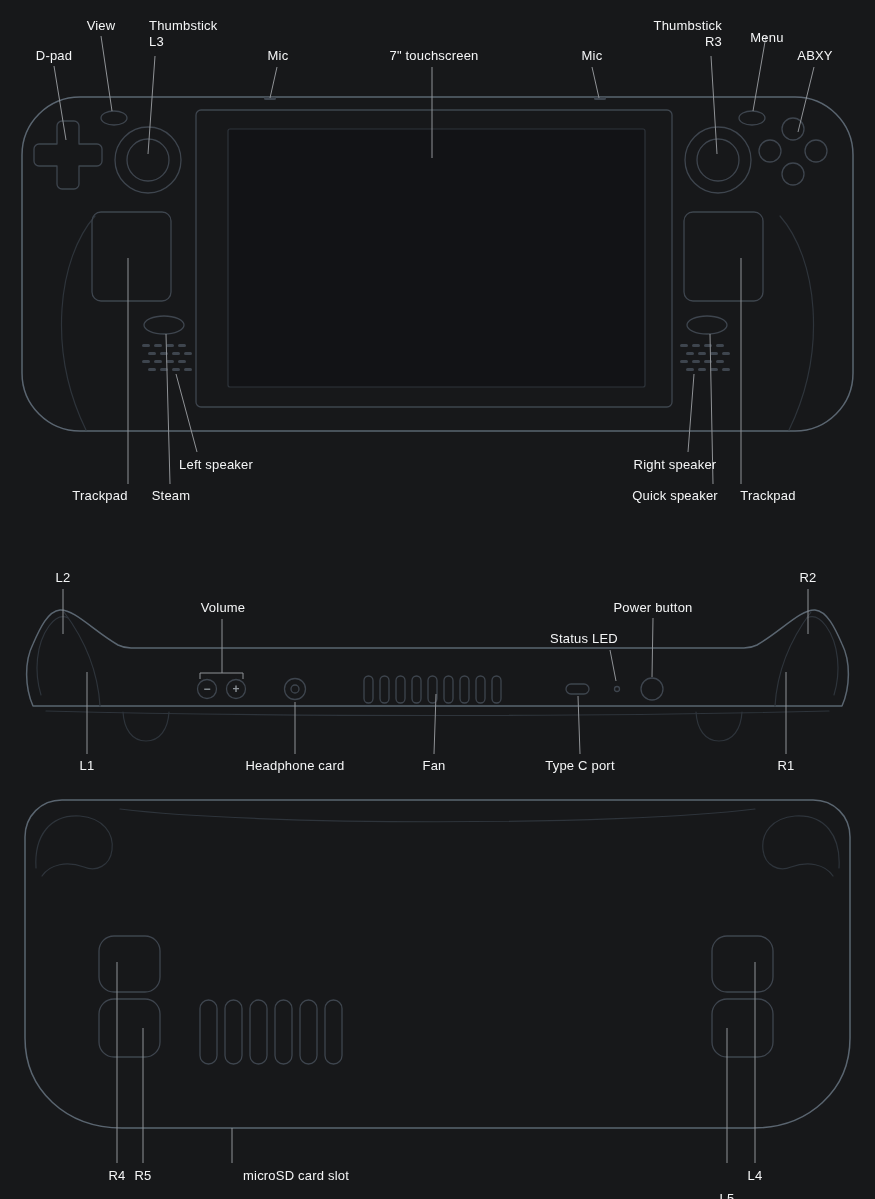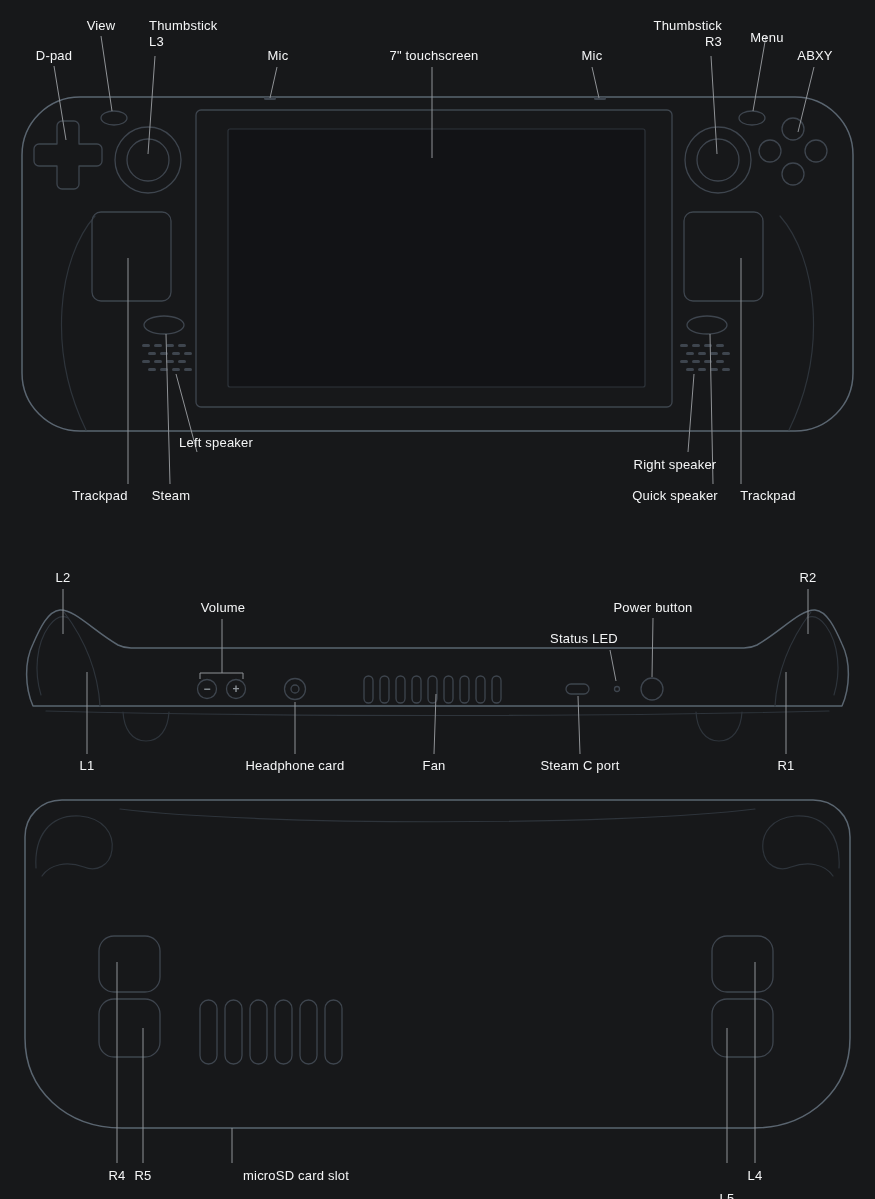--- a/index.html
+++ b/index.html
@@ -206,36 +206,36 @@
   <div class="lbl align-left" style="left:149px; top:18px;">Thumbstick
 L3</div>
   <div class="lbl" style="left:278px; top:48px;">Mic</div>
   <div class="lbl" style="left:434px; top:48px;">7" touchscreen</div>
   <div class="lbl" style="left:592px; top:48px;">Mic</div>
   <div class="lbl align-right" style="left:722px; top:18px;">Thumbstick
 R3</div>
   <div class="lbl" style="left:767px; top:30px;">Menu</div>
   <div class="lbl" style="left:815px; top:48px;">ABXY</div>
 
-  <div class="lbl" style="left:216px; top:435px;">Left speaker</div>
+  <div class="lbl" style="left:216px; top:457px;">Left speaker</div>
   <div class="lbl" style="left:100px; top:488px;">Trackpad</div>
   <div class="lbl" style="left:171px; top:488px;">Steam</div>
   <div class="lbl" style="left:648px; top:457px;margin-left:27px;">Right speaker</div>
   <div class="lbl" style="left:675px; top:488px;">Quick speaker</div>
   <div class="lbl" style="left:768px; top:488px;">Trackpad</div>
 
   <div class="lbl" style="left:63px;  top:570px;">L2</div>
   <div class="lbl" style="left:223px; top:600px;">Volume</div>
   <div class="lbl" style="left:584px; top:631px;">Status LED</div>
   <div class="lbl" style="left:653px; top:600px;">Power button</div>
   <div class="lbl" style="left:808px; top:570px;">R2</div>
   <div class="lbl" style="left:87px;  top:758px;">L1</div>
   <div class="lbl" style="left:295px; top:758px;">Headphone card</div>
   <div class="lbl" style="left:434px; top:758px;">Fan</div>
-  <div class="lbl" style="left:580px; top:758px;">Steam C port</div>
+  <div class="lbl" style="left:580px; top:758px;">Type C port</div>
   <div class="lbl" style="left:786px; top:758px;">R1</div>
 
   <div class="lbl" style="left:117px; top:1168px;">R4</div>
   <div class="lbl" style="left:143px; top:1168px;">R5</div>
   <div class="lbl" style="left:284px; top:1168px;margin-left:12px;">microSD card slot</div>
   <div class="lbl" style="left:727px; top:1168px;margin-top:23px;">L5</div>
   <div class="lbl" style="left:755px; top:1168px;">L4</div>
 
 </div>
 

